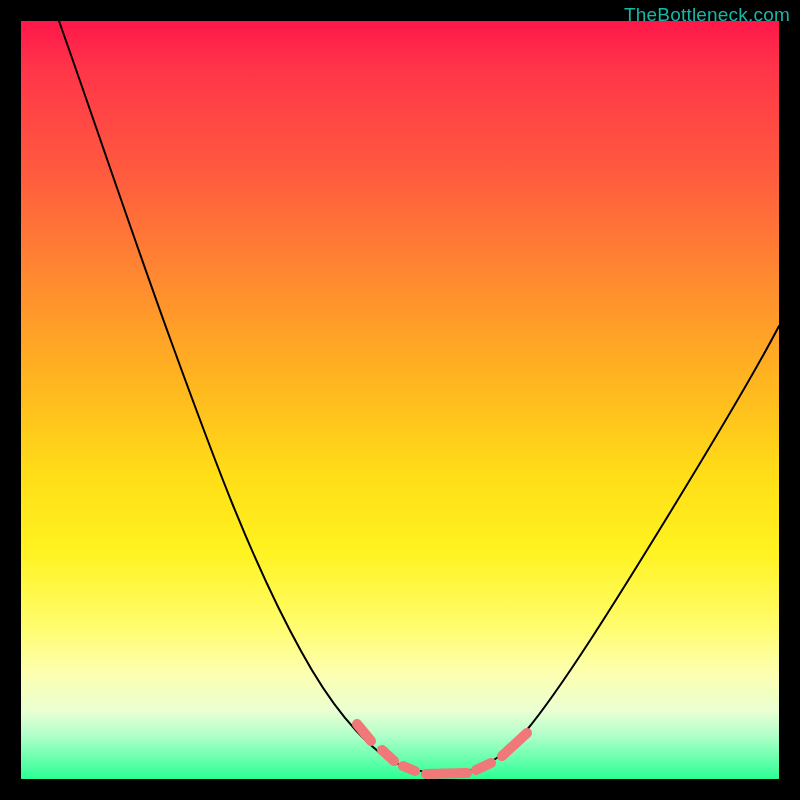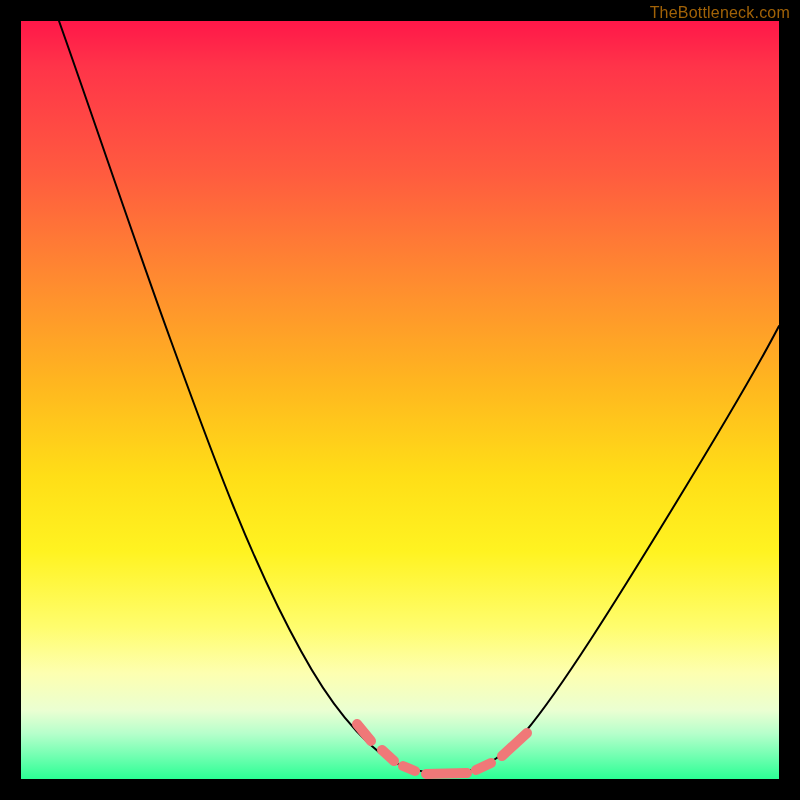--- a/index.html
+++ b/index.html
@@ -39,22 +39,22 @@
       #eaffd2 91%,
       #b6ffcb 94%,
       #71ffb1 97%,
       #2bff94 100%
     );
   }
   .watermark {
     position: absolute;
     top: 4px;
     right: 10px;
-    color: #a16207;
-    font-size: 16px;
+    color: #14b8a6;
+    font-size: 19px;
     letter-spacing: 0.2px;
     font-weight: 400;
     user-select: none;
   }
   svg.curve {
     position: absolute;
     left: 21px;
     top: 21px;
     width: 758px;
     height: 758px;

